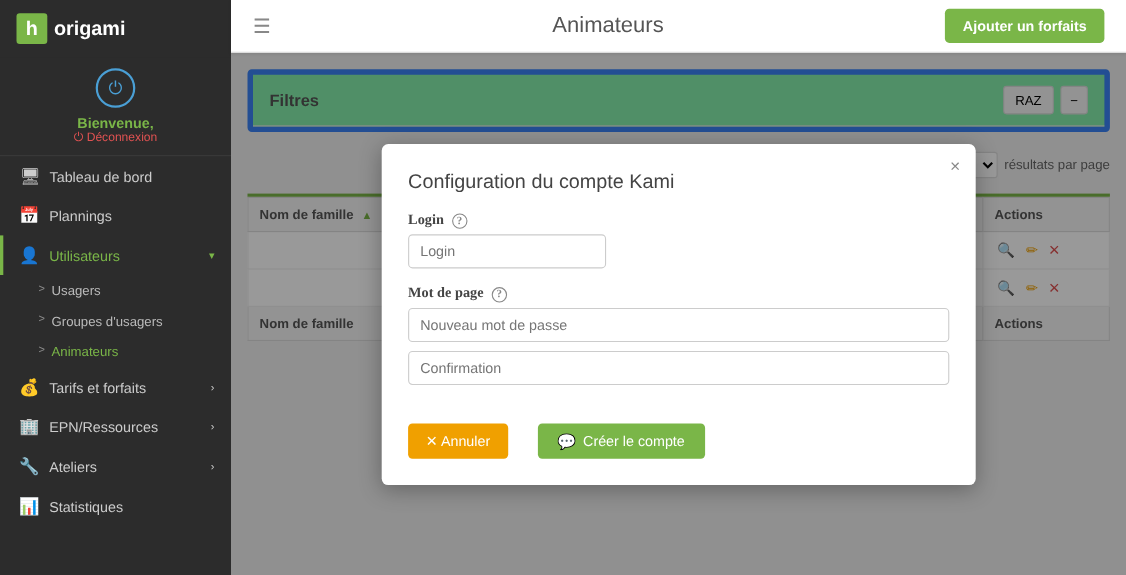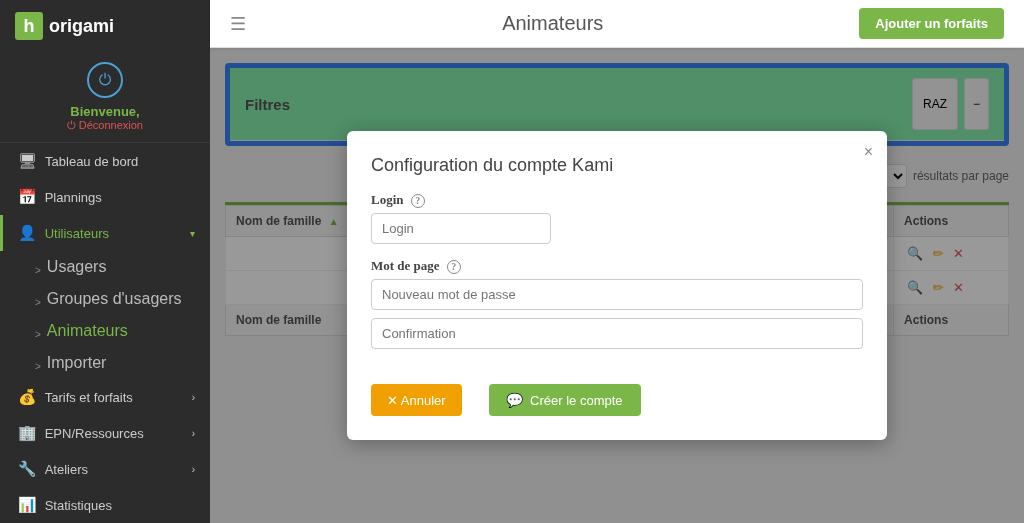--- a/index.html
+++ b/index.html
@@ -81,25 +81,25 @@
       border-left: 3px solid transparent;
     }
     .nav-item.active {
       color: #7ab648;
       border-left-color: #7ab648;
     }
     .nav-item .nav-icon { font-size: 15px; min-width: 18px; }
     .nav-item .chevron { margin-left: auto; font-size: 10px; }
     .nav-sub-item {
       display: flex;
-      align-items: flex-end;
+      align-items: flex-start;
       padding: 7px 3px 7px 35px;
       color: #bbb;
       cursor: pointer;
-      font-size: 16px;
+      font-size: 12px;
       gap: 6px;
     }
     .nav-sub-item.active { color: #7ab648; }
     .nav-sub-item::before { content: '>'; font-size: 10px; color: #888; }
 
     
     .main {
       flex: 1;
       display: flex;
       flex-direction: column;
@@ -153,21 +153,21 @@
       display: flex;
       align-items: center;
       justify-content: space-between;
       border-bottom: 1px solid #eee;
     }
     .filtres-title { font-size: 15px; color: #555; font-weight: bold; }
     .filtres-actions { display: flex; gap: 6px; }
     .btn-raz {
       background: #f5f5f5;
       border: 1px solid #ddd;
-      padding: 18px 10px;
+      padding: 5px 10px;
       border-radius: 3px;
       cursor: pointer;
       font-size: 12px;
     }
     .btn-minus {
       background: #f5f5f5;
       border: 1px solid #ddd;
       padding: 3px 8px;
       border-radius: 3px;
       cursor: pointer;
@@ -381,23 +381,20 @@
       <span class="chevron">▾</span>
     </div>
     <div class="nav-sub-item">
       <span>Usagers</span>
     </div>
     <div class="nav-sub-item">
       <span>Groupes d'usagers</span>
     </div>
     <div class="nav-sub-item active" style="color:#7ab648">
       <span>Animateurs</span>
-    </div>
-    <div class="nav-sub-item">
-      <span>Importer</span>
     </div>
     <div class="nav-item">
       <span class="nav-icon">💰</span>
       <span>Tarifs et forfaits</span>
       <span class="chevron">›</span>
     </div>
     <div class="nav-item">
       <span class="nav-icon">🏢</span>
       <span>EPN/Ressources</span>
       <span class="chevron">›</span>

